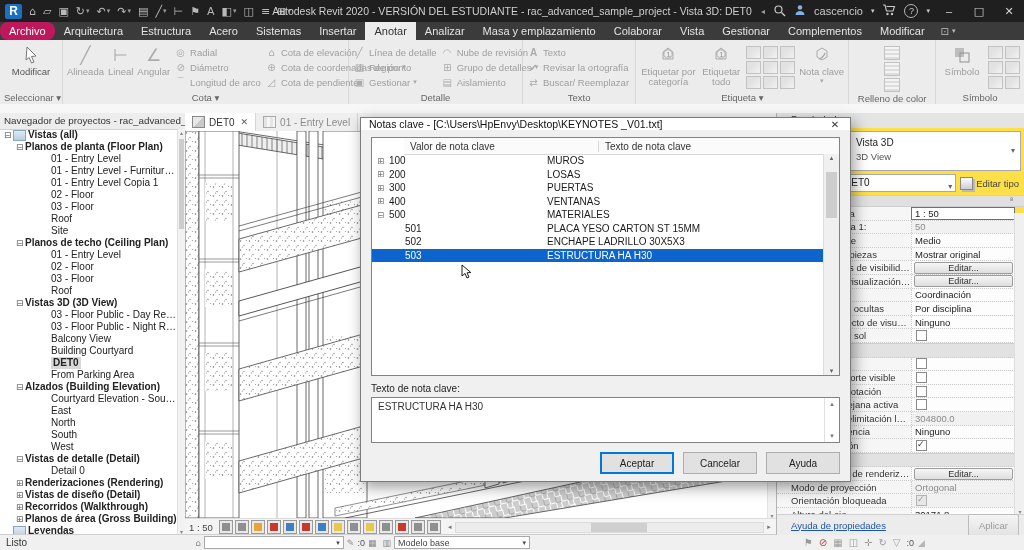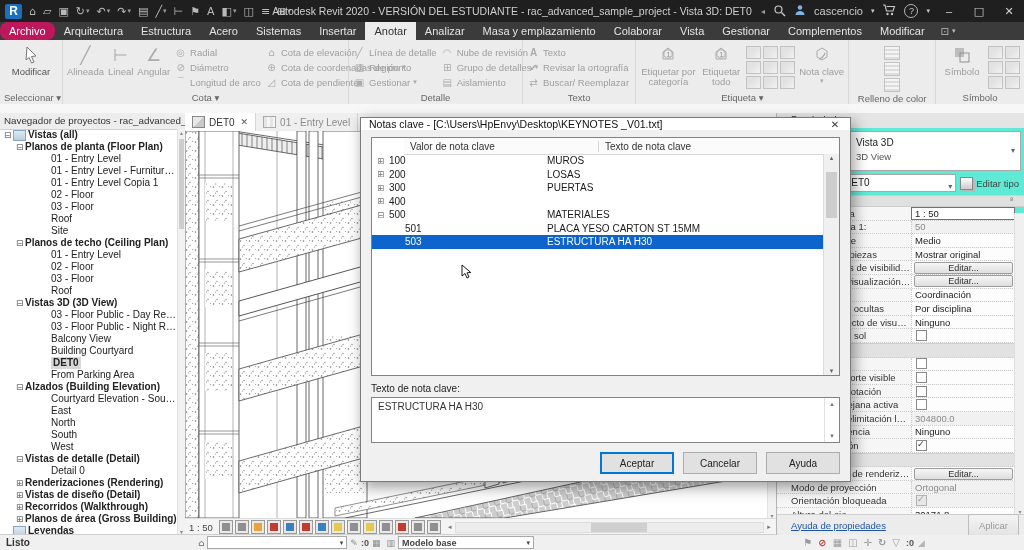--- a/index.html
+++ b/index.html
@@ -95,21 +95,21 @@
   .vbi.c-red::after{background:#c23b2e;}
   .vbi.c-orange::after{background:#e8a33d;}
   .vbi.c-blue::after{background:#3f7fbf;}
   .vbi.c-yellow::after{background:#e7c84c;}
   #hscroll{flex:1;display:flex;align-items:center;height:12px;margin:0 2px;}
   #hscroll .harrow{width:10px;text-align:center;font-size:7px;color:#777;}
   #hscroll .htrack{flex:1;height:9px;background:#ececec;border:1px solid #dcdcdc;position:relative;}
   #hscroll .hthumb{position:absolute;left:44%;width:56px;top:0;bottom:0;background:#cfcfcf;}
 
   
-  #props{position:absolute;left:776px;top:113px;width:248px;bottom:15px;background:#5eead4;
+  #props{position:absolute;left:776px;top:113px;width:248px;bottom:15px;background:#fde047;
     border-left:1px solid #b5b5b5;z-index:5;font-size:9.5px;overflow:hidden;}
   #props .pheader{height:15px;font-size:10px;color:#333;line-height:15px;padding-left:14px;background:#e4e4e4;}
   .tsel{margin:3px 4px 3px 4px;height:38px;background:#fff;border:1px solid #a9a9a9;position:relative;}
   .tsel .ticon3d{position:absolute;left:6px;top:5px;width:26px;height:26px;border:1px solid #999;
     background:linear-gradient(135deg,#f2f2f2 50%,#cfcfcf 50%);}
   .tsel .tline1{position:absolute;left:74px;top:5px;font-size:10px;color:#222;}
   .tsel .tline2{position:absolute;left:74px;top:19px;font-size:9.5px;color:#555;}
   .tsel .tcaret{position:absolute;right:5px;top:14px;font-size:8px;color:#666;}
   .namerow{display:flex;align-items:center;margin:0 4px 3px 4px;gap:4px;height:18px;}
   .nsel{flex:1;height:16px;background:#fff;border:1px solid #a9a9a9;position:relative;
@@ -173,21 +173,21 @@
   #ktext .ktscroll{position:absolute;right:0;top:0;bottom:0;width:14px;border-left:1px solid #e0e0e0;
     display:flex;flex-direction:column;justify-content:space-between;align-items:center;font-size:7px;color:#777;padding:2px 0;}
   .dbuttons{display:flex;justify-content:flex-end;gap:9px;margin-top:9px;}
   .dbtn{width:72px;height:20px;background:#e1e1e1;border:1px solid #adadad;font-size:10px;color:#222;
     display:flex;align-items:center;justify-content:center;}
   .dbtn.default{border:1px solid #0078d7;box-shadow:0 0 0 1px #0078d7 inset;}
   #dlgcursor{position:absolute;left:100px;top:146px;z-index:70;}
 
   
   #statusbar{position:absolute;left:0;bottom:0;width:928px;height:15px;background:#f0f0f0;border-top:1px solid #cfcfcf;
-    display:flex;align-items:center;font-size:10px;color:#333;font-weight:bold;}
+    display:flex;align-items:center;font-size:10px;color:#333;}
   #statusbar .ready{padding-left:6px;}
   .sb-ico{color:#8a8a8a;font-size:9px;margin:0 3px;}
   .sb-combo{height:11px;background:#fff;border:1px solid #a9a9a9;display:flex;align-items:center;
     justify-content:space-between;font-size:9px;color:#444;padding:0 3px;}
   .sb-count{font-size:9px;color:#555;}
   .sb-cluster{display:flex;align-items:center;gap:6px;margin-left:auto;margin-right:4px;color:#9a9a9a;font-size:10px;}
   .sb-cluster .red{color:#b34a3e;}
   .grip{color:#b5b5b5;font-size:9px;padding-right:3px;}
 </style>
 </head>
@@ -1050,34 +1050,40 @@
 
           <div class="krow">
             <span class="ktog dv">⊞</span>
             <span class="kval">300</span>
             <span class="ktext">PUERTAS</span>
           </div>
 
           <div class="krow">
             <span class="ktog dv">⊞</span>
             <span class="kval">400</span>
+            <span class="ktext">VENTANAS</span>
           </div>
 
           <div class="krow">
             <span class="ktog dv">⊟</span>
             <span class="kval">500</span>
             <span class="ktext">MATERIALES</span>
           </div>
 
           <div class="krow child">
             <span class="ktog dv"></span>
             <span class="kval">501</span>
             <span class="ktext">PLACA YESO CARTON ST 15MM</span>
           </div>
 
+          <div class="krow child">
+            <span class="ktog dv"></span>
+            <span class="kval">502</span>
+            <span class="ktext">ENCHAPE LADRILLO 30X5X3</span>
+          </div>
 
           <div class="krow child sel">
             <span class="ktog dv"></span>
             <span class="kval">503</span>
             <span class="ktext">ESTRUCTURA HA H30</span>
           </div>
         </div>
       <div id="kscroll">
         <span class="dv">▴</span>
           <span class="ksthumb"></span>

